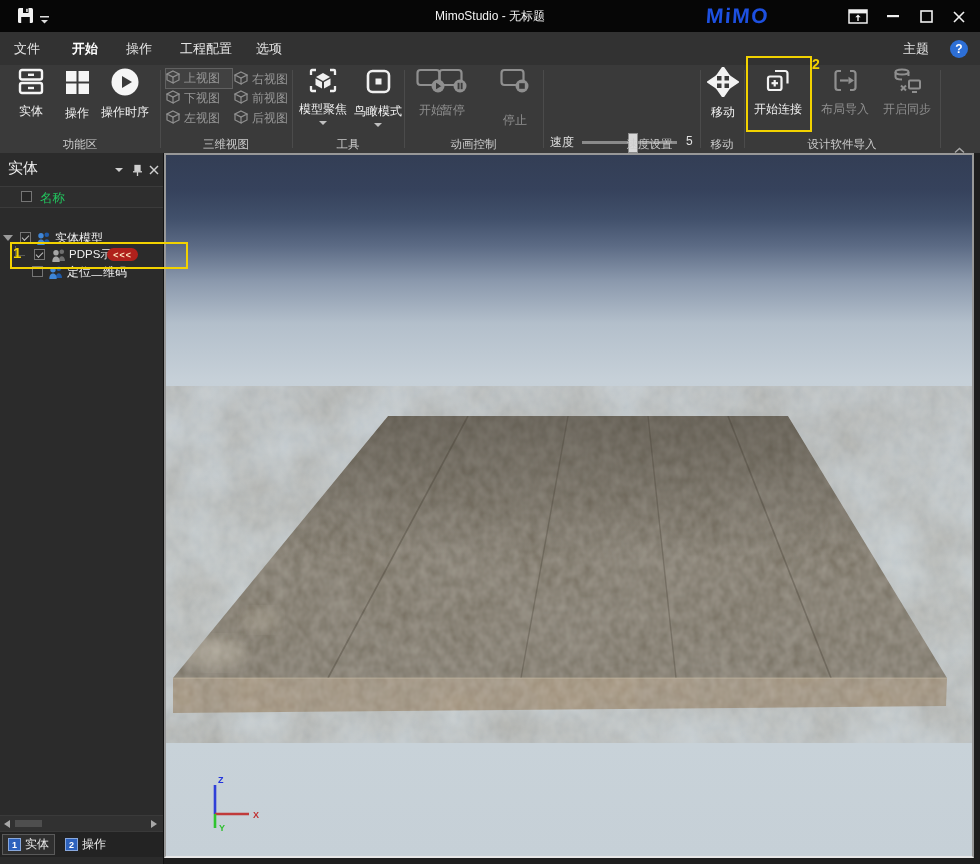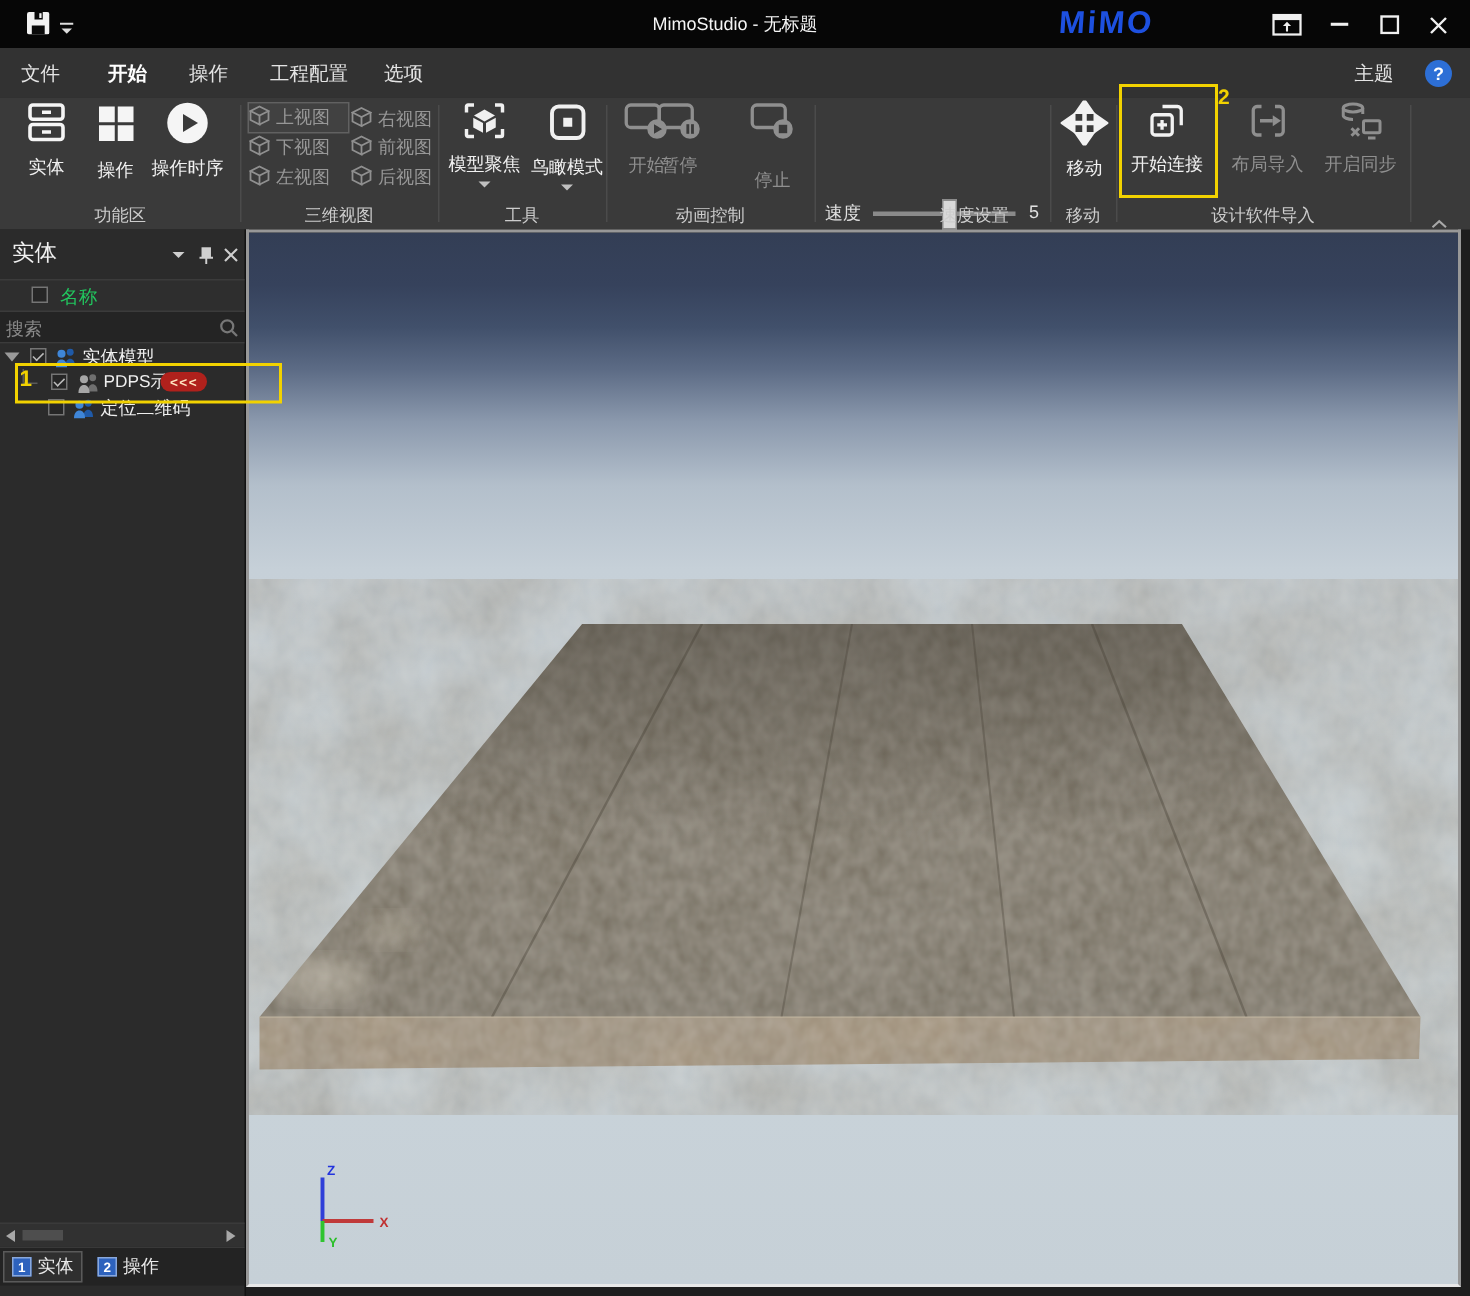--- a/index.html
+++ b/index.html
@@ -390,29 +390,20 @@
           <line x1="1" y1="1" x2="9" y2="9" stroke="#cfcfcf" stroke-width="1.4"></line>
           <line x1="9" y1="1" x2="1" y2="9" stroke="#cfcfcf" stroke-width="1.4"></line>
         </svg>
     </div>
 
     <div class="hdr-row">
       <span class="cb" style="left:21px;top:4px;"></span>
       <span class="hdr-lbl">名称</span>
     </div>
 
-    <div class="search-row">
-      <input class="search-input" type="text" placeholder="搜索" style="">
-      <span class="abs" style="left:146px;top:4px;">
-        <svg width="13" height="13">
-            <circle cx="5.5" cy="5.5" r="4" stroke="#777777" fill="none" stroke-width="1.5"></circle>
-            <line x1="8.6" y1="8.6" x2="12" y2="12" stroke="#777777" stroke-width="1.5"></line>
-          </svg>
-      </span>
-    </div>
 
     <div class="trow" style="top:76px;">
       <span class="expander" style="left:3px;top:6px;"></span>
       <span class="cb checked" style="left:20px;top:3px;"></span>
       <span class="abs" style="left:36px;top:2px;">
         <svg width="16" height="14">
             <circle cx="10.8" cy="3.8" r="2.3" fill="#1f5aa8"></circle>
             <path d="M7.6,13 c0,-3.2 1.6,-4.8 3.2,-4.8 c1.6,0 3.2,1.6 3.2,4.8 z" fill="#1f5aa8"></path>
             <circle cx="5" cy="4.8" r="2.7" fill="#3f86d8"></circle>
             <path d="M1.3,14 c0,-3.8 1.7,-5.4 3.7,-5.4 c2,0 3.7,1.6 3.7,5.4 z" fill="#3f86d8"></path>

